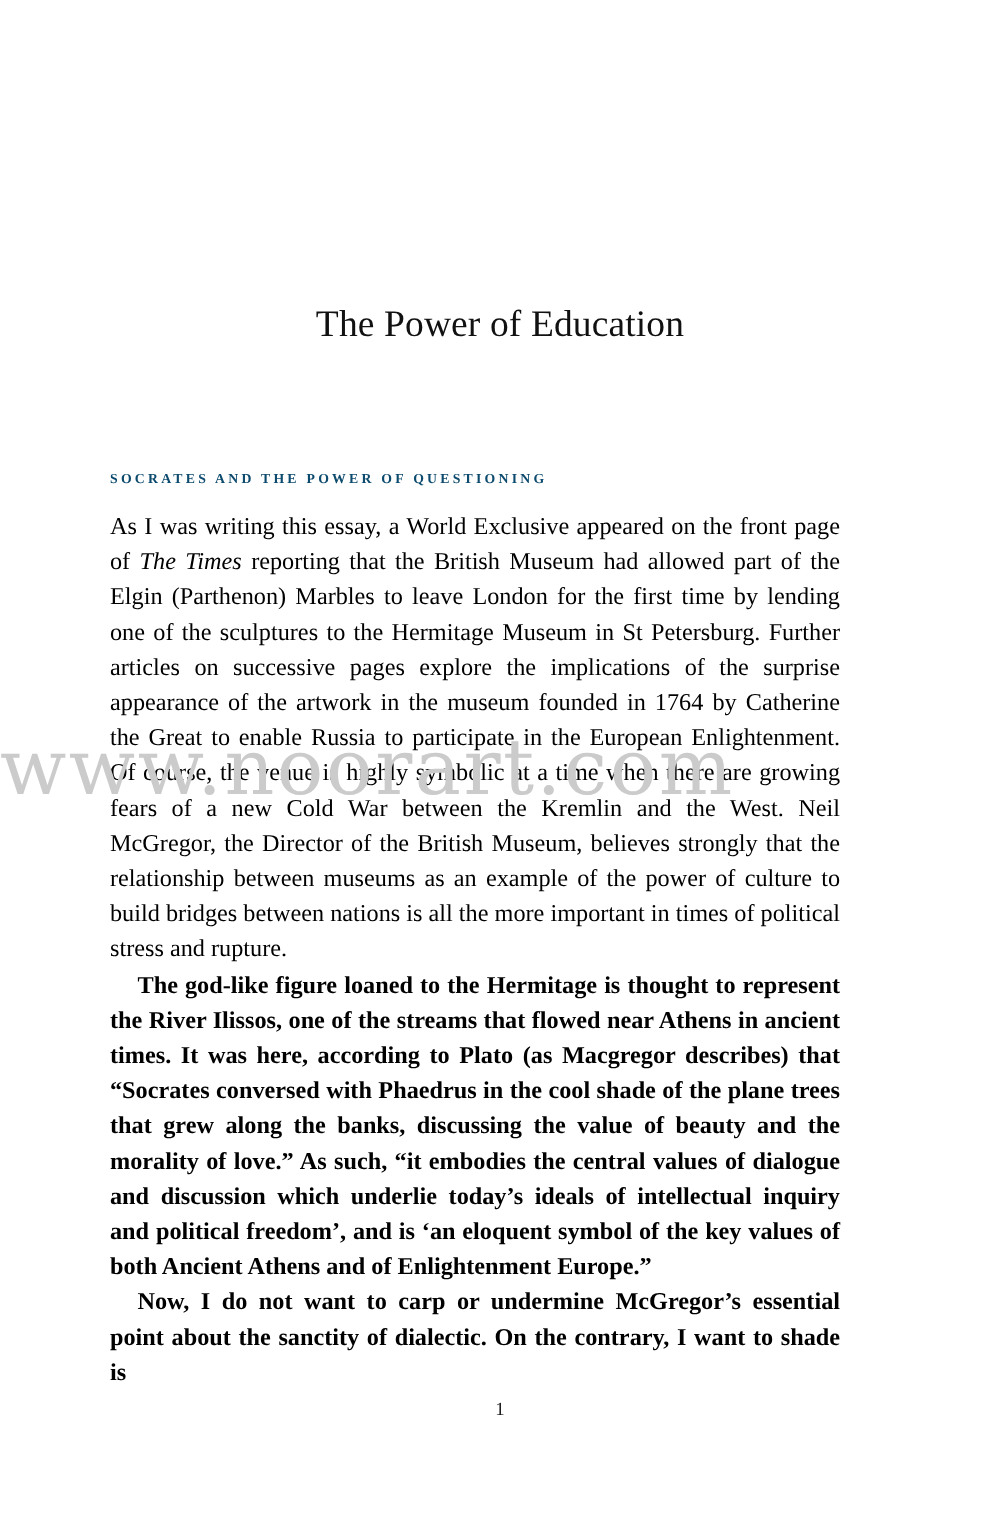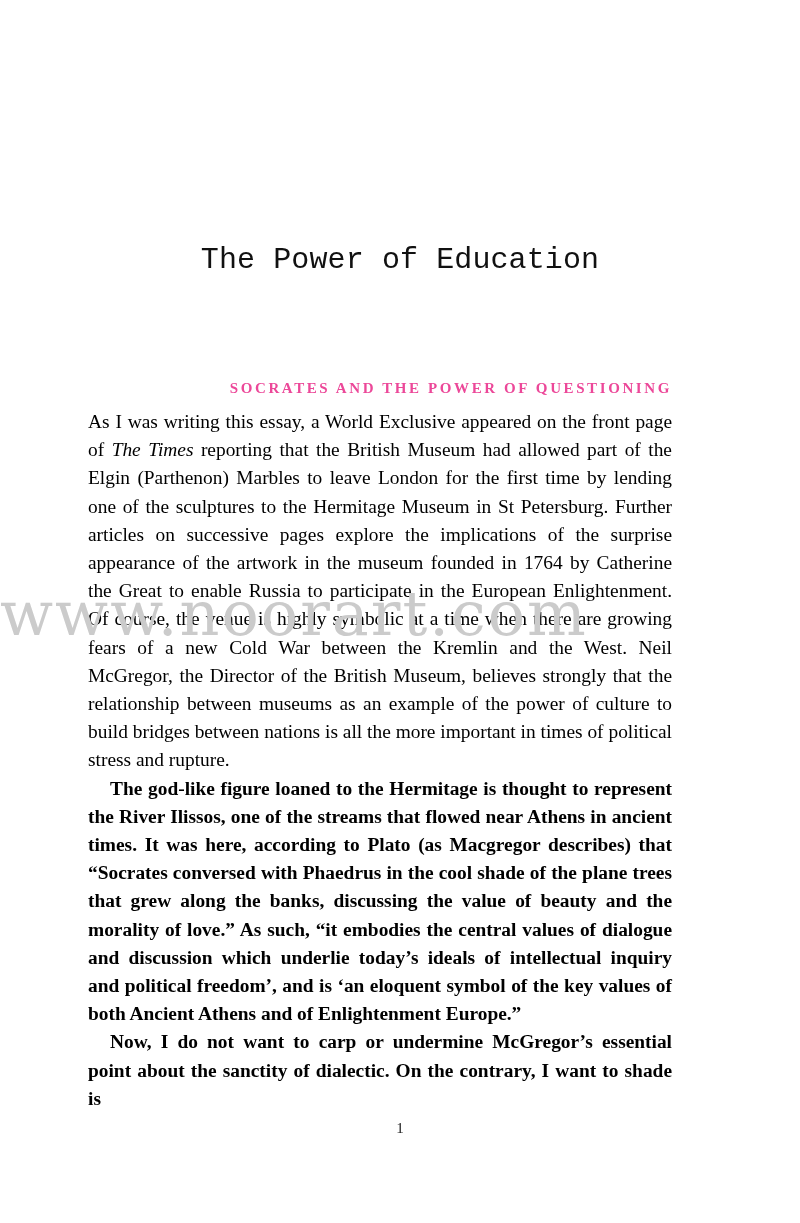--- a/index.html
+++ b/index.html
@@ -17,39 +17,39 @@
     box-sizing: border-box;
   }
 
   
   .chapter-title {
     position: absolute;
     left: 0;
     right: 0;
     top: 222px;
     text-align: center;
-    font-family: Liberation Mono, monospace;
+    font-family: Liberation Serif, serif;
     font-weight: 400;
     font-size: 30px;
     line-height: 1.2;
     color: #111111;
     letter-spacing: 0.1px;
   }
 
   
   .section-heading {
     position: absolute;
     left: 88px;
     width: 584px;
     top: 368px;
-    text-align: right;
+    text-align: left;
     font-family: "Liberation Serif", "DejaVu Serif", serif;
-    font-size: 15px;
+    font-size: 11px;
     letter-spacing: 2.6px;
-    color: #ec4899;
+    color: #0c4a6e;
     text-transform: uppercase;
     white-space: nowrap;
   }
 
   
   .body-text {
     position: absolute;
     left: 88px;
     top: 408px;
     width: 584px;

